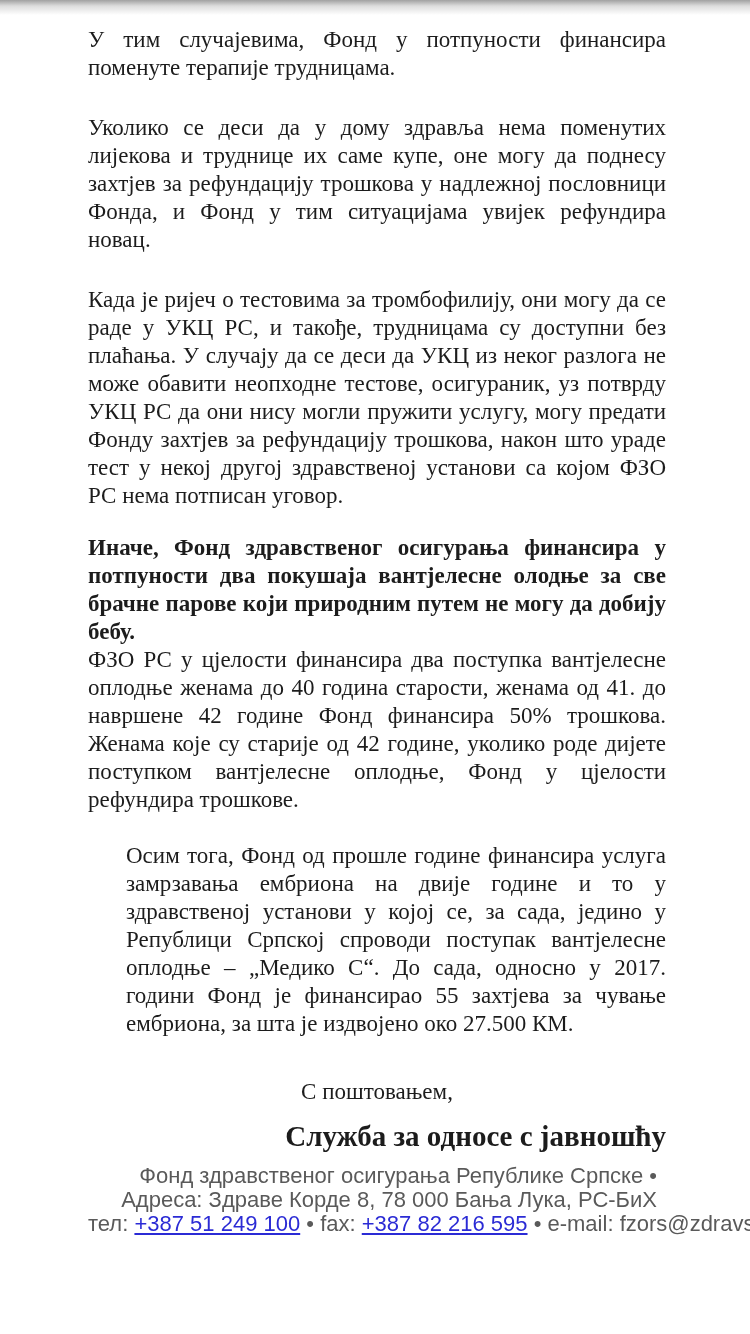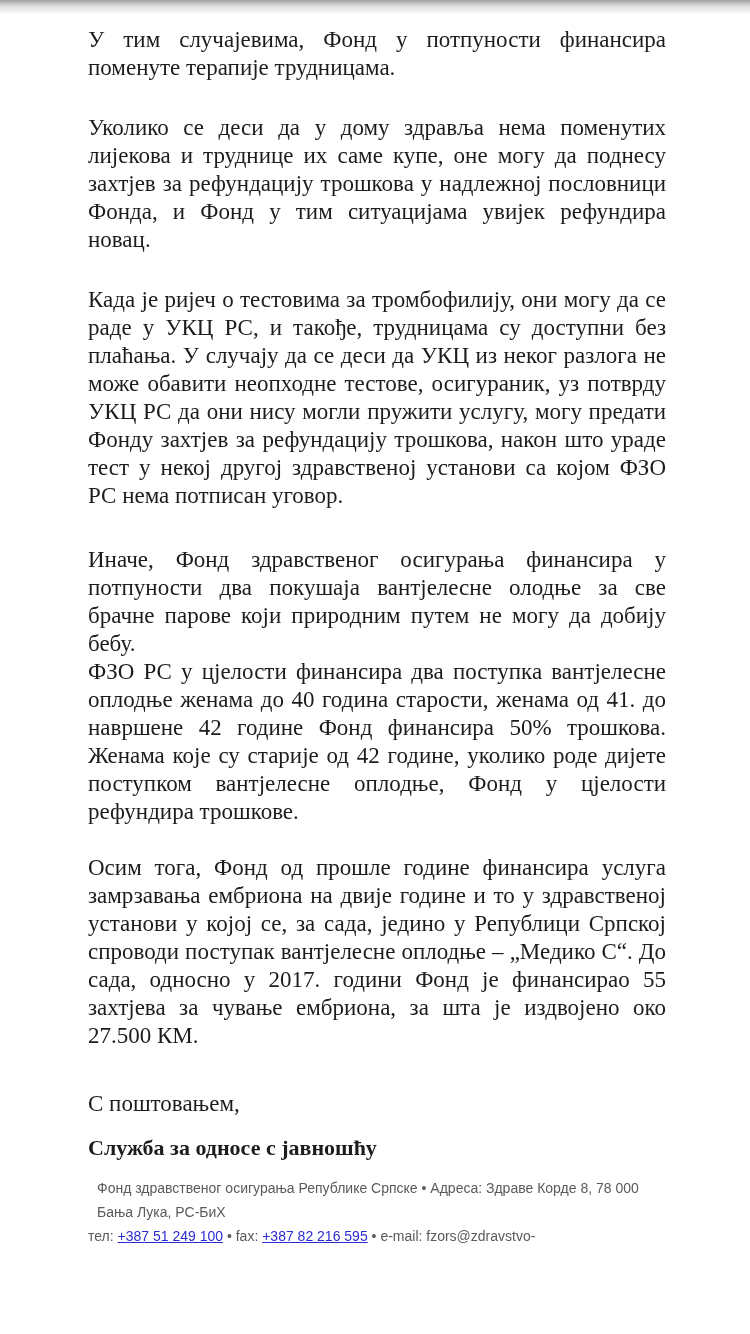--- a/index.html
+++ b/index.html
@@ -29,38 +29,39 @@
     font-size: 23px;
     line-height: 28px;
     color: var(--body_text, #1c1c1c);
   }
   .para {
     margin: 0;
     text-align: justify;
     text-justify: inter-word;
   }
   .gap-small   { margin-top: 32px; }
-  .gap-large   { margin-top: 36px; }
-  .gap-medium  { margin-top: 28px; }
+  .gap-large   { margin-top: 24px; font-weight: bold; }
+  .gap-medium  { margin-top: 28px; margin-left: 38px; }
   .closing {
     margin: 40px 0 16px 0;
-    text-align: left;
+    text-align: center;
   }
   .signature {
     margin: 16px 0 0 0;
+    text-align: right;
     font-weight: 700;
-    font-size: 22px;
+    font-size: 29px;
   }
   .footer {
     margin-top: 14px;
     font-family: "Liberation Sans", sans-serif;
-    font-size: 14px;
+    font-size: 22px;
     line-height: 24px;
     color: var(--footer_text, #5a5a5a);
-    text-align: left;
+    text-align: right;
   }
   .footer .org-address {
     max-width: 560px;
     margin: 0 auto;
   }
   .footer .contact-line {
     white-space: nowrap;
   }
   .footer a {
     color: var(--link, #2b2bd5);

